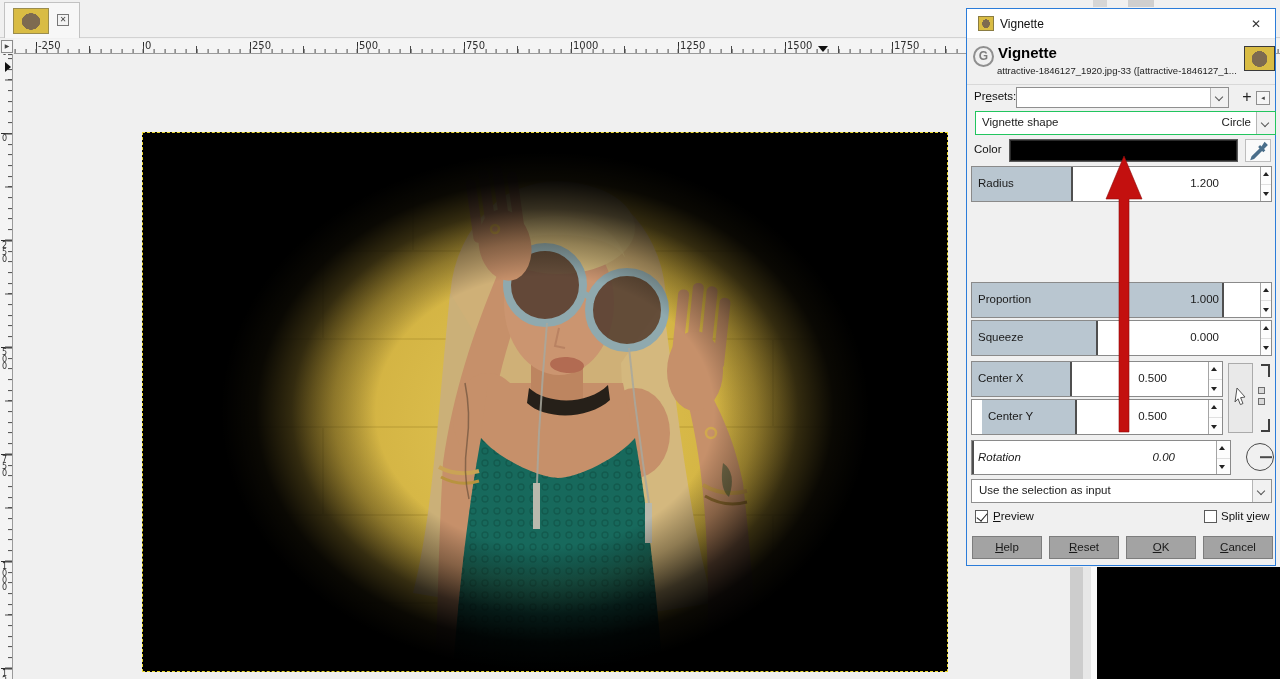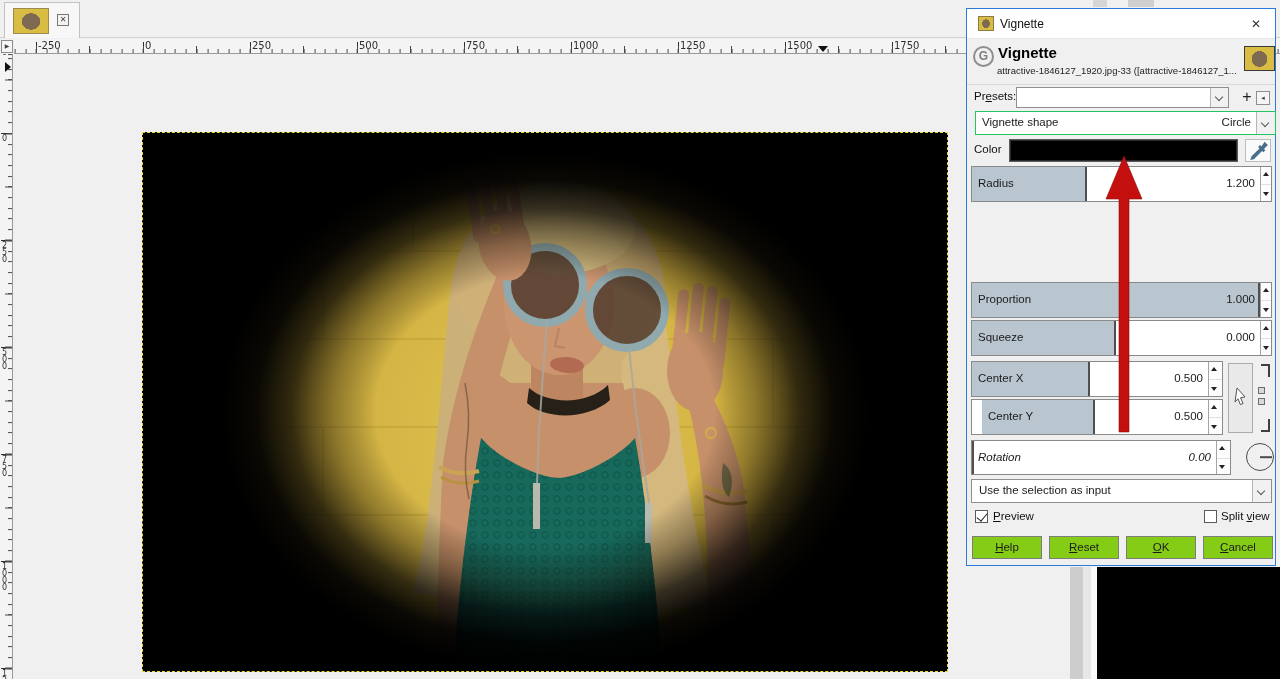--- a/index.html
+++ b/index.html
@@ -94,21 +94,21 @@
   .shape-row .dd { position:absolute; right:0; top:0; width:19px; height:100%; border-left:1px solid #b5b5b5;
                    background:#f1f1f1; }
   .shape-row .chev { top:8px; }
 
   .color-label { position:absolute; left:7px; top:134px; }
   .color-swatch { position:absolute; left:42px; top:130px; width:229px; height:23px; background:#000;
                   border:1px solid #5a5a5a; box-shadow:inset 0 0 0 1px #2a2a2a; }
   .picker-btn { position:absolute; left:278px; top:130px; width:26px; height:23px; border:1px solid #bdbdbd;
                 background:#fafafa; }
 
-  .srow { position:absolute; left:4px; height:36px; background:#fff; border:1px solid #8a8a8a; display:flex; }
+  .srow { position:absolute; left:4px; height:36px; background:#fff; border:1px solid #8a8a8a; display:flex;gap:36px; }
   .srow .track { position:relative; flex:1; overflow:hidden; }
   .srow .fill { position:absolute; left:0; top:0; bottom:0; background:var(--slider-fill,#b9c6d0);
                 border-right:2px solid #4f4f4f; }
   .srow .t-label { position:absolute; left:6px; top:10px; }
   .srow .t-value { position:absolute; right:5px; top:10px; }
   .spin { position:relative; width:11px; border-left:1px solid #a5a5a5; background:#fdfdfd; }
   .spin .up, .spin .dn { position:absolute; left:0; width:100%; height:50%; cursor:pointer; }
   .spin .dn { bottom:0; border-top:1px solid #e0e0e0; }
   .tri-up { position:absolute; left:2px; top:5px; width:0; height:0; border-left:3px solid transparent;
             border-right:3px solid transparent; border-bottom:4px solid #222; }
@@ -143,21 +143,21 @@
   .input-combo .chev { top:8px; }
 
   .cb { position:absolute; width:13px; height:13px; border:1px solid #5a5a5a; background:#fff; }
   .cb.checked::after { content:""; position:absolute; left:3px; top:0px; width:5px; height:9px;
       border-right:1.8px solid #222; border-bottom:1.8px solid #222; transform:rotate(40deg); }
   .cb-preview { left:8px; top:501px; }
   .cb-split { left:237px; top:501px; }
   .cb-label-preview { position:absolute; left:26px; top:501px; }
   .cb-label-split { position:absolute; left:254px; top:501px; }
 
-  .dlg-btn { position:absolute; top:527px; width:70px; height:23px; background:#84cc16; border:1px solid #7d7d7d;
+  .dlg-btn { position:absolute; top:527px; width:70px; height:23px; background:#a3a3a3; border:1px solid #7d7d7d;
              text-align:center; line-height:21px; cursor:pointer; }
   .b-help { left:5px; } .b-reset { left:82px; } .b-ok { left:159px; } .b-cancel { left:236px; }
 
   
   .annot { position:absolute; left:0; top:0; width:1280px; height:679px; z-index:40; pointer-events:none; }
 
   u { text-decoration:underline; }
 </style>
 </head>
 <body>

